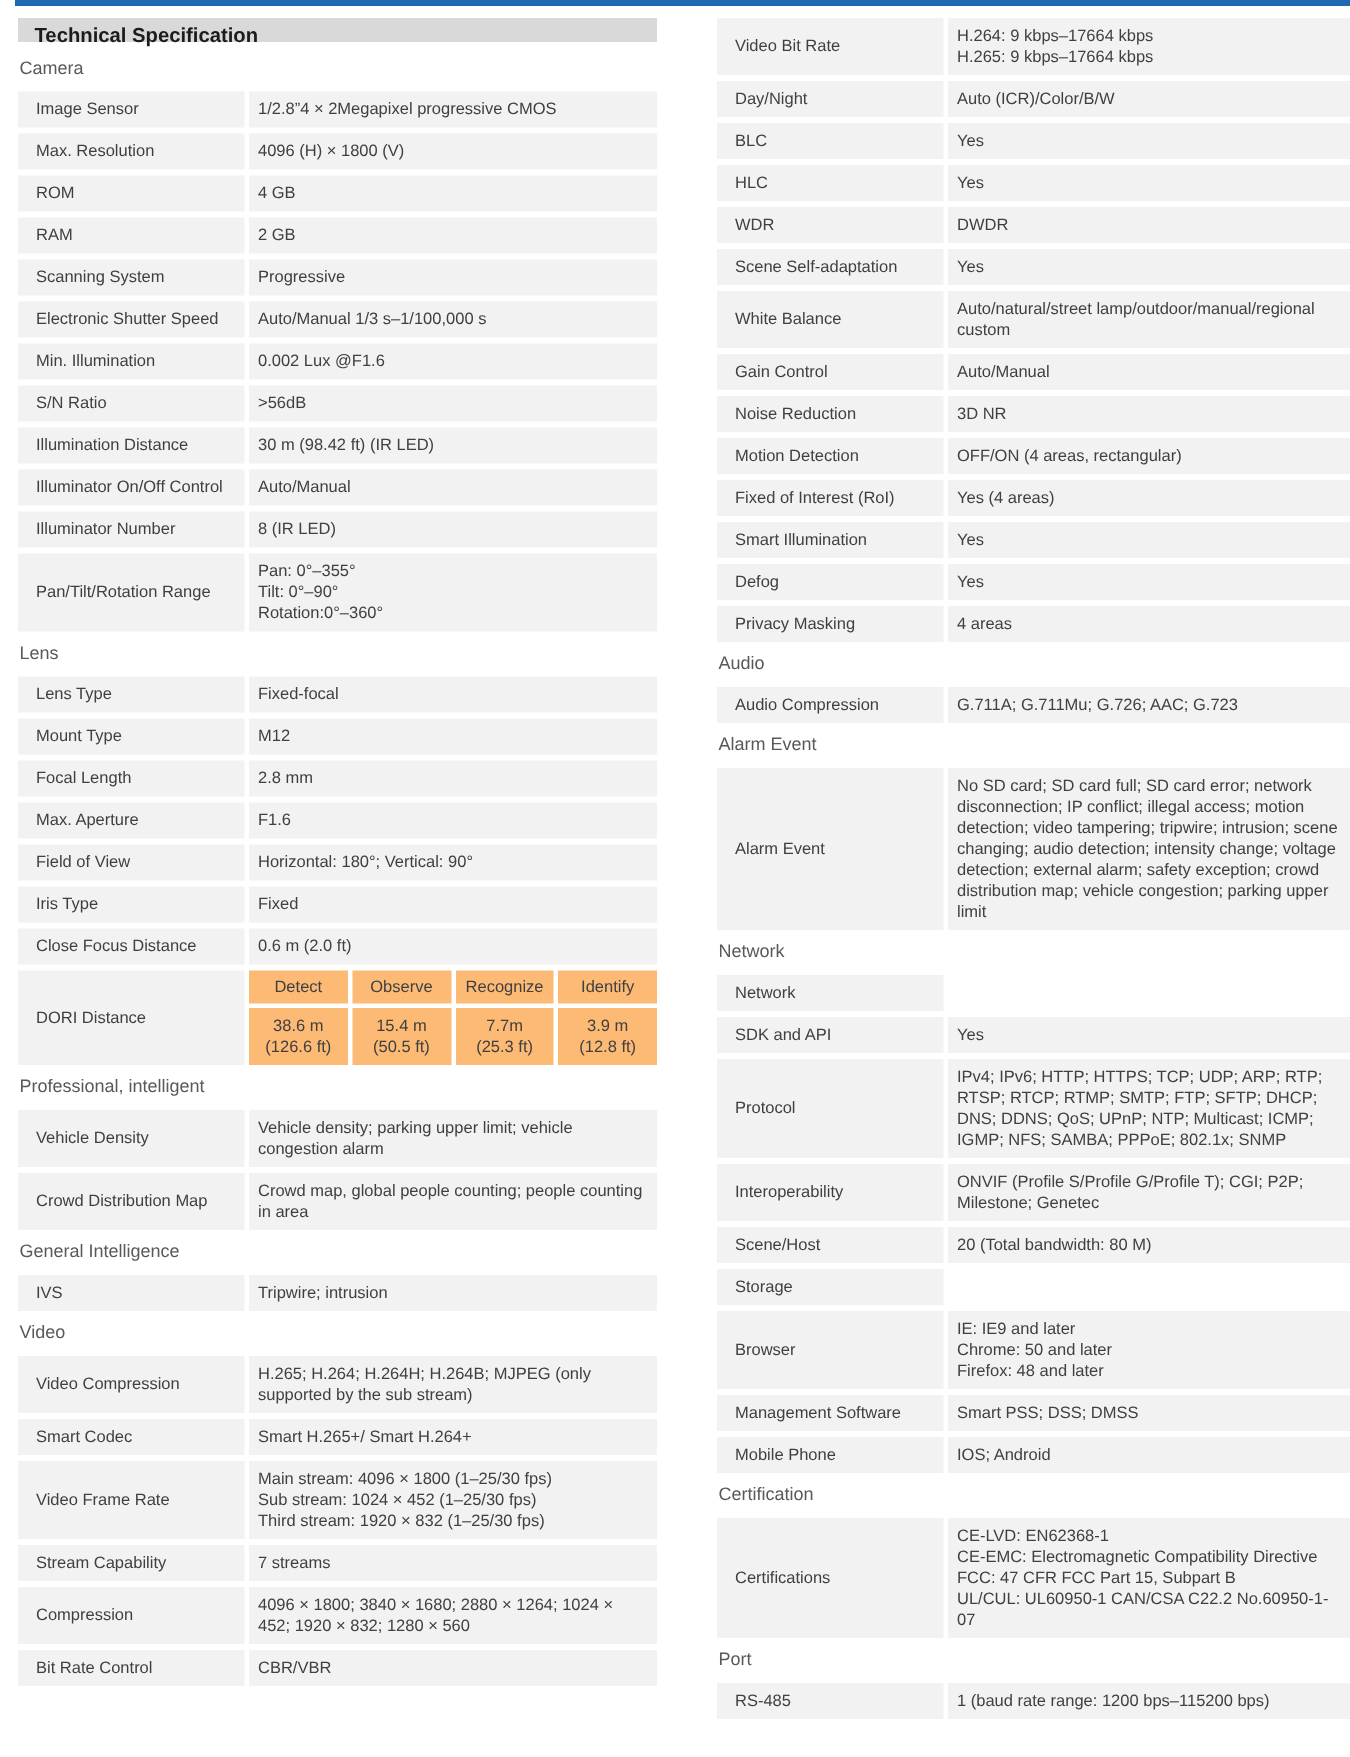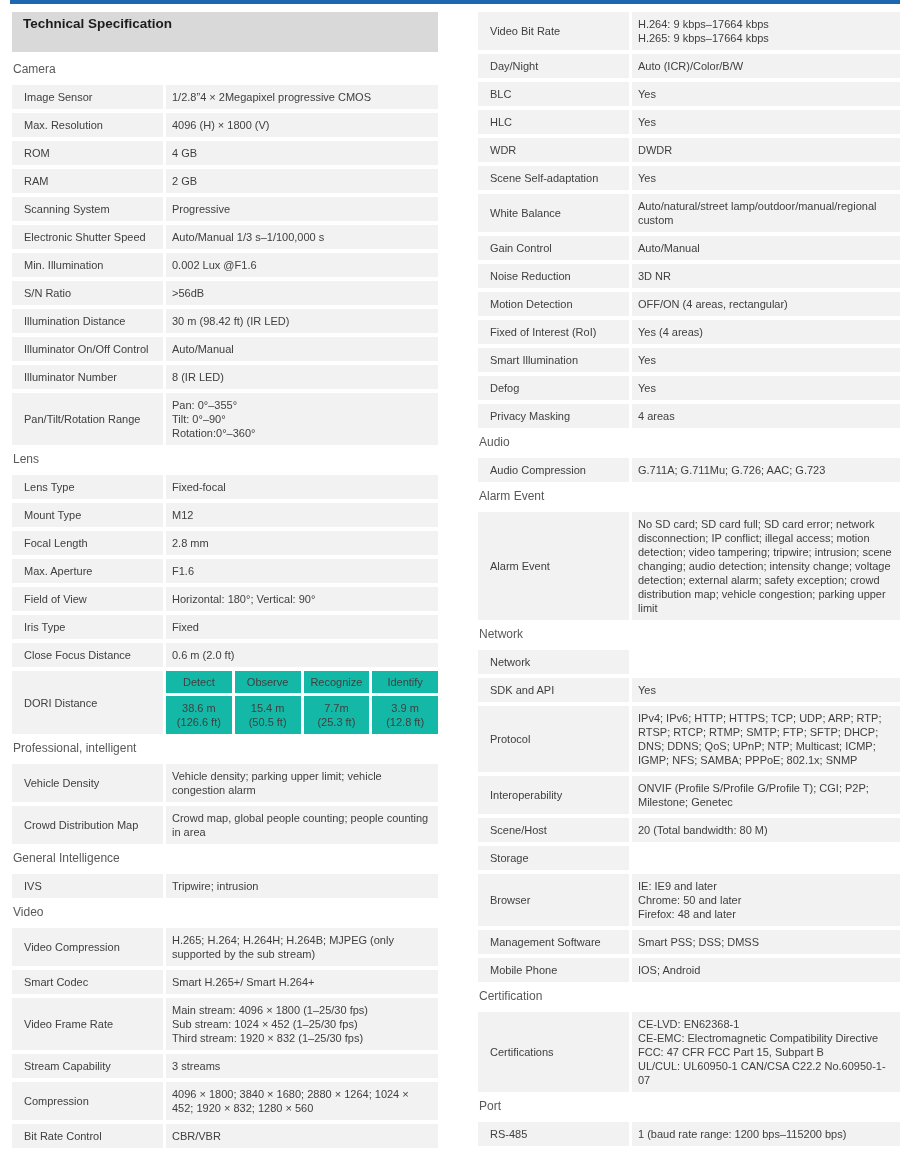--- a/index.html
+++ b/index.html
@@ -12,21 +12,21 @@
   }
   .accent-bar {
     position: absolute; top: 0; left: 10px; right: 0; height: 4px;
     background: #1e68b2;
   }
   .col { position: absolute; top: 12px; }
   .col-left  { left: 12px;  width: 426px; }
   .col-right { left: 478px; width: 422px; }
   .doc-title {
     background: #d9d9d9;
-    height: 40px; line-height: 24px;
+    height: 16px; line-height: 24px;
     padding-left: 11px;
     font-size: 13.5px; font-weight: bold; color: #1c1c1c;
     margin-bottom: 8px;
   }
   .section-heading {
     font-size: 12px; line-height: 19px; color: #595959;
     font-weight: 400;
     margin: 5px 0 6px 1px;
   }
   .row { display: flex; align-items: stretch; margin-bottom: 4px; }
@@ -40,21 +40,21 @@
   .value {
     flex: 1; margin-left: 3px;
     padding: 5px 8px 5px 6px;
     white-space: pre-line;
     display: flex; align-items: center;
   }
   .dori { flex: 1; margin-left: 3px; display: flex; flex-direction: column; }
   .dori-row { display: flex; flex: 1; }
   .dori-row + .dori-row { margin-top: 3px; }
   .dori-cell {
-    flex: 1; background: #14b8a6; color: #404040;
+    flex: 1; background: #fdba74; color: #404040;
     font-size: 11px; line-height: 14px; text-align: center;
     display: flex; align-items: center; justify-content: center;
     white-space: pre-line;
   }
   .dori-cell + .dori-cell { margin-left: 3px; }
   .dori-head .dori-cell { height: 22px; }
   .dori-vals .dori-cell { padding: 5px 2px; }
 </style>
 </head>
 <body>
@@ -189,21 +189,21 @@
           <div class="cell value">Smart H.265+/ Smart H.264+</div>
         </div>
         <div class="row">
           <div class="cell label">Video Frame Rate</div>
           <div class="cell value">Main stream: 4096 × 1800 (1–25/30 fps)
 Sub stream: 1024 × 452 (1–25/30 fps)
 Third stream: 1920 × 832 (1–25/30 fps)</div>
         </div>
         <div class="row">
           <div class="cell label">Stream Capability</div>
-          <div class="cell value">3 streams</div>
+          <div class="cell value">7 streams</div>
         </div>
         <div class="row">
           <div class="cell label">Compression</div>
           <div class="cell value">4096 × 1800; 3840 × 1680; 2880 × 1264; 1024 × 452; 1920 × 832; 1280 × 560</div>
         </div>
         <div class="row">
           <div class="cell label">Bit Rate Control</div>
           <div class="cell value">CBR/VBR</div>
         </div>
       </div>

